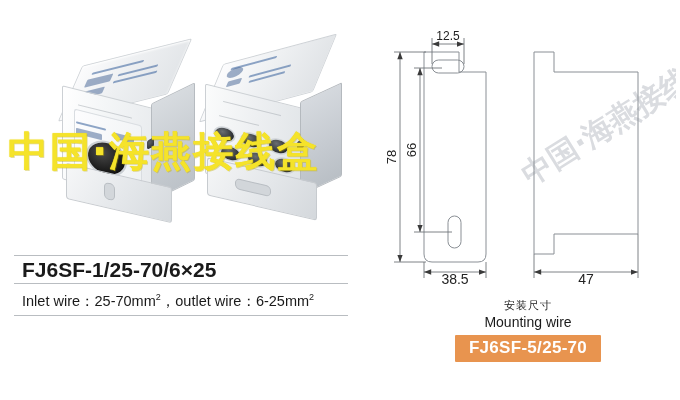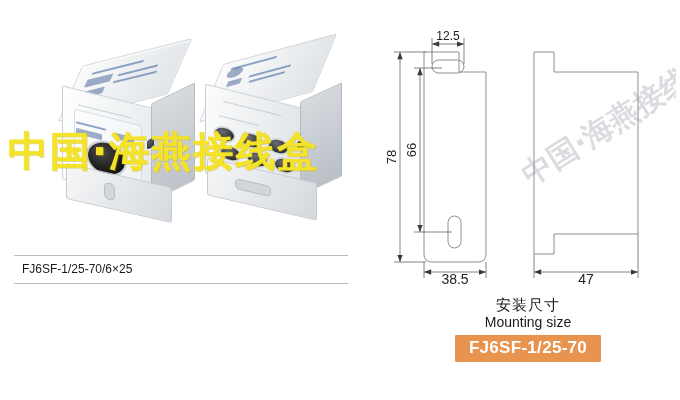--- a/index.html
+++ b/index.html
@@ -130,30 +130,30 @@
     font-family:"DejaVu Sans","Liberation Sans",sans-serif;
   }
 
   
   #spec{position:absolute;left:14px;top:256px;width:334px;}
   .srow{
     border-top:1px solid #b9bdc1;border-bottom:1px solid #b9bdc1;
     margin-top:-1px;padding:3px 0 3px 8px;
     font-size:14.5px;line-height:21px;white-space:nowrap;
   }
-  .srow.first{font-size:12px;}
+  .srow.first{font-size:21px;font-weight:bold;}
   sup{font-size:9px;vertical-align:super;}
 
   
   #draw{position:absolute;left:380px;top:16px;width:296px;height:270px;}
   #draw svg{display:block;}
 
   
   #caption{position:absolute;left:380px;top:296px;width:296px;text-align:center;}
-  #cap-cn{font-size:15px;line-height:18px;letter-spacing:1px;
+  #cap-cn{font-size:11px;line-height:18px;letter-spacing:1px;
           font-family:Liberation Serif, serif;}
   #cap-en{font-size:14px;line-height:17px;margin-top:0px;}
   #badge{
     display:inline-block;margin-top:4px;padding:3px 14px 4px 14px;
     background:#e8944f;color:#ffffff;font-weight:bold;font-size:17px;
     letter-spacing:.3px;border-radius:1px;
   }
 </style>
 </head>
 <body>
@@ -209,20 +209,21 @@
 
   <div id="wm-yellow">中国·海燕接线盒</div>
 </div>
 
 <div id="spec">
 
   <div class="srow first">FJ6SF-1/25-70/6×25</div>
 
 
 
+  <div class="srow"><span>Inlet wire：</span><span>25-70mm</span><sup>2</sup><span>，</span><span>outlet wire：</span><span>6-25mm</span><sup>2</sup></div>
 </div>
 
 <div id="draw">
 <svg width="296" height="270" viewBox="0 0 296 270" xmlns="http://www.w3.org/2000/svg">
   <defs>
     <marker id="ar" markerWidth="9" markerHeight="9" refX="8" refY="3" orient="auto" markerUnits="strokeWidth">
       <path d="M0,0 L8,3 L0,6 z" fill="#3a3a3a"></path>
     </marker>
     <marker id="arS" markerWidth="9" markerHeight="9" refX="0" refY="3" orient="auto" markerUnits="strokeWidth">
       <path d="M8,0 L0,3 L8,6 z" fill="#3a3a3a"></path>
@@ -278,15 +279,15 @@
     <line x1="154" y1="238" x2="154" y2="262"></line>
     <line x1="258" y1="218" x2="258" y2="262"></line>
     <line x1="154" y1="256" x2="258" y2="256" marker-start="url(#arS)" marker-end="url(#ar)"></line>
   </g>
   <text x="206" y="268" text-anchor="middle" font-family="Liberation Sans, sans-serif" font-size="14" fill="#222">47</text>
 </svg>
 </div>
 
 <div id="caption">
   <div id="cap-cn">安装尺寸</div>
-  <div id="cap-en">Mounting size</div>
-  <div id="badge">FJ6SF-1/25-70</div>
+  <div id="cap-en">Mounting wire</div>
+  <div id="badge">FJ6SF-5/25-70</div>
 </div>
 
 </body></html>

